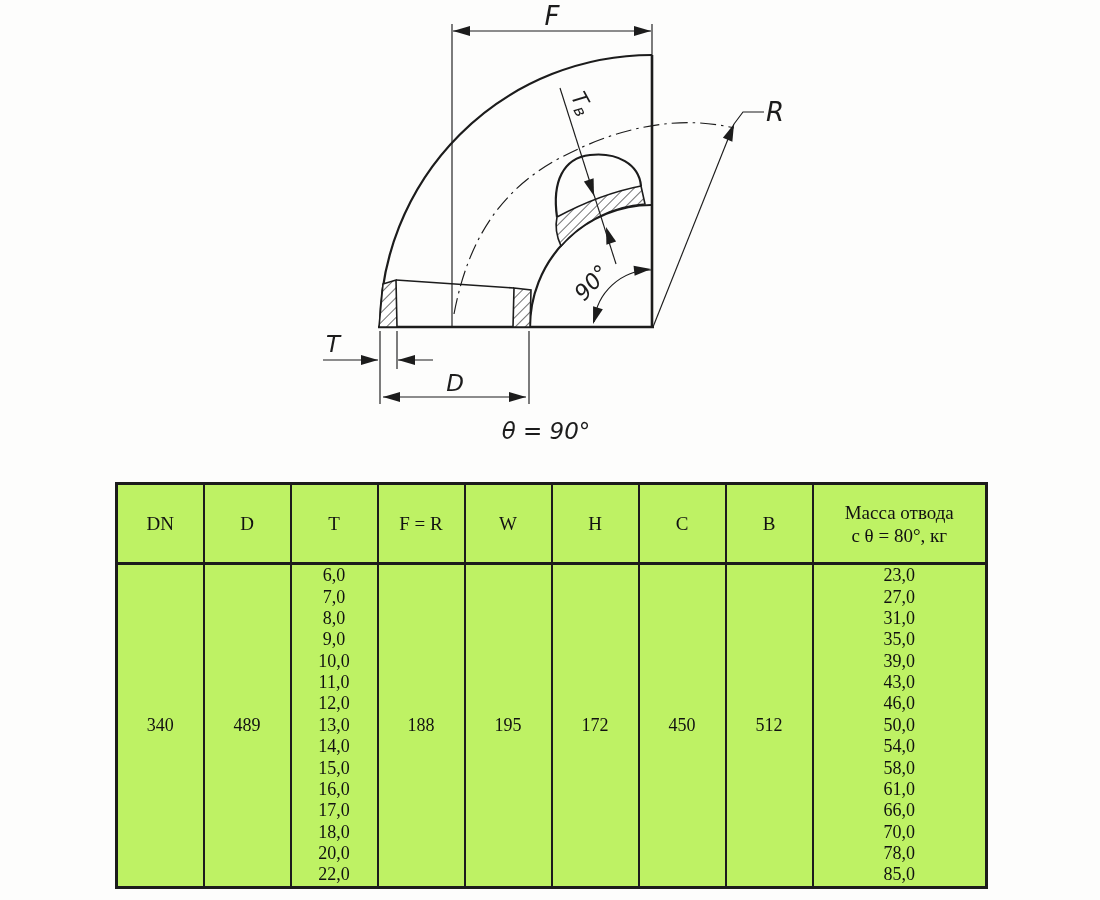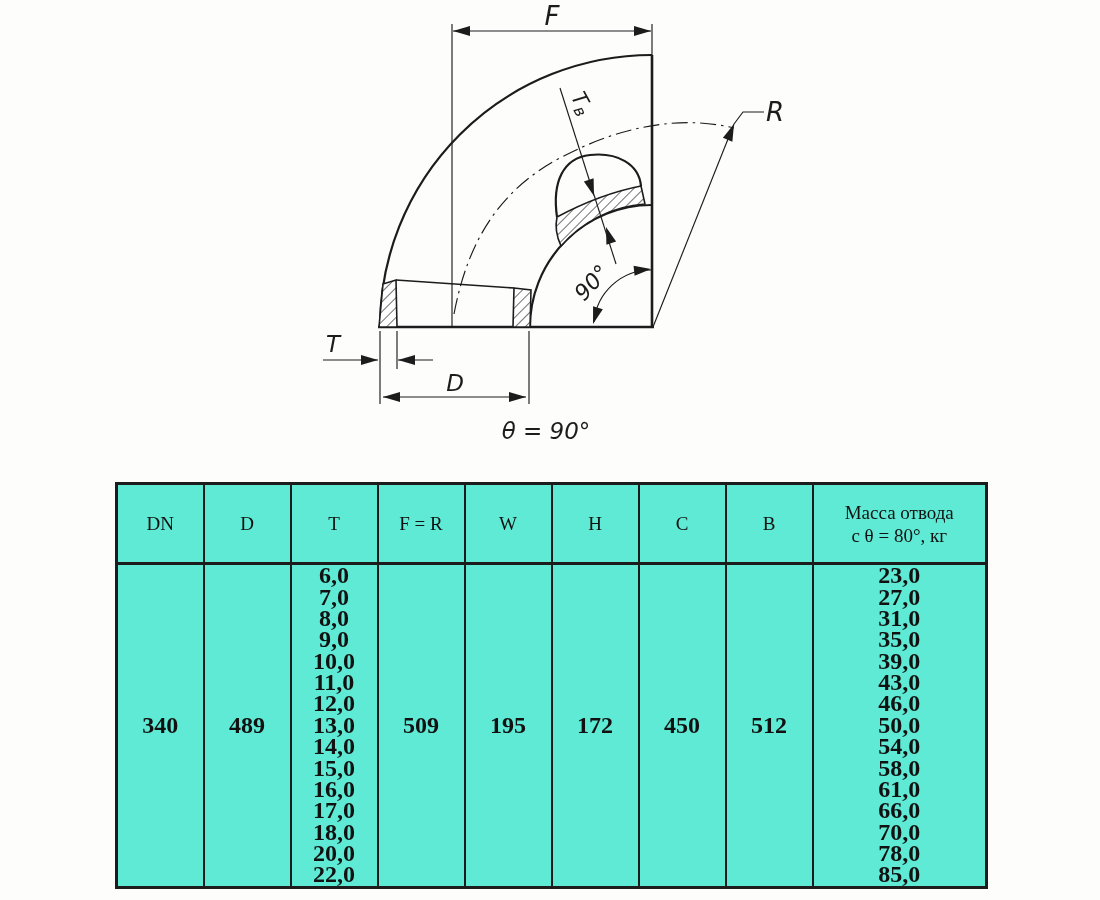--- a/index.html
+++ b/index.html
@@ -40,21 +40,21 @@
   .lbl-21 { font-size: 21px; }
   .lbl-sub { font-size: 16px; }
 
   
   table.dims {
     position: absolute;
     left: 115px; top: 482px;
     width: 870px; height: 400px;
     border-collapse: collapse;
     table-layout: fixed;
-    background: #5eead4;
+    background: #bef264;
     font-family: "Liberation Serif", serif;
     color: var(--tbl-text);
   }
   table.dims col { width: 87px; }
   table.dims col.wide { width: 174px; }
   table.dims th, table.dims td {
     border: 2px solid var(--line);
     text-align: center;
     vertical-align: middle;
     padding: 0;
@@ -62,22 +62,21 @@
   }
   table.dims { border: 3px solid var(--line); }
   table.dims thead th {
     height: 77px;
     font-size: 19px;
     border-bottom: 3px solid var(--line);
     line-height: 23px;
   }
   table.dims tbody td {
     height: 321px;
-    font-size: 24px;
-    font-weight: bold;
+    font-size: 18px;
   }
   td.multi {
     white-space: pre-line;
     line-height: 21.35px;
     font-size: 17.5px;
   }
   .hdr-line { display: block; }
 </style>
 </head>
 <body>
@@ -206,21 +205,21 @@
 11,0
 12,0
 13,0
 14,0
 15,0
 16,0
 17,0
 18,0
 20,0
 22,0</td>
-        <td>509</td>
+        <td>188</td>
         <td>195</td>
         <td>172</td>
         <td>450</td>
         <td>512</td>
         <td class="multi">23,0
 27,0
 31,0
 35,0
 39,0
 43,0

